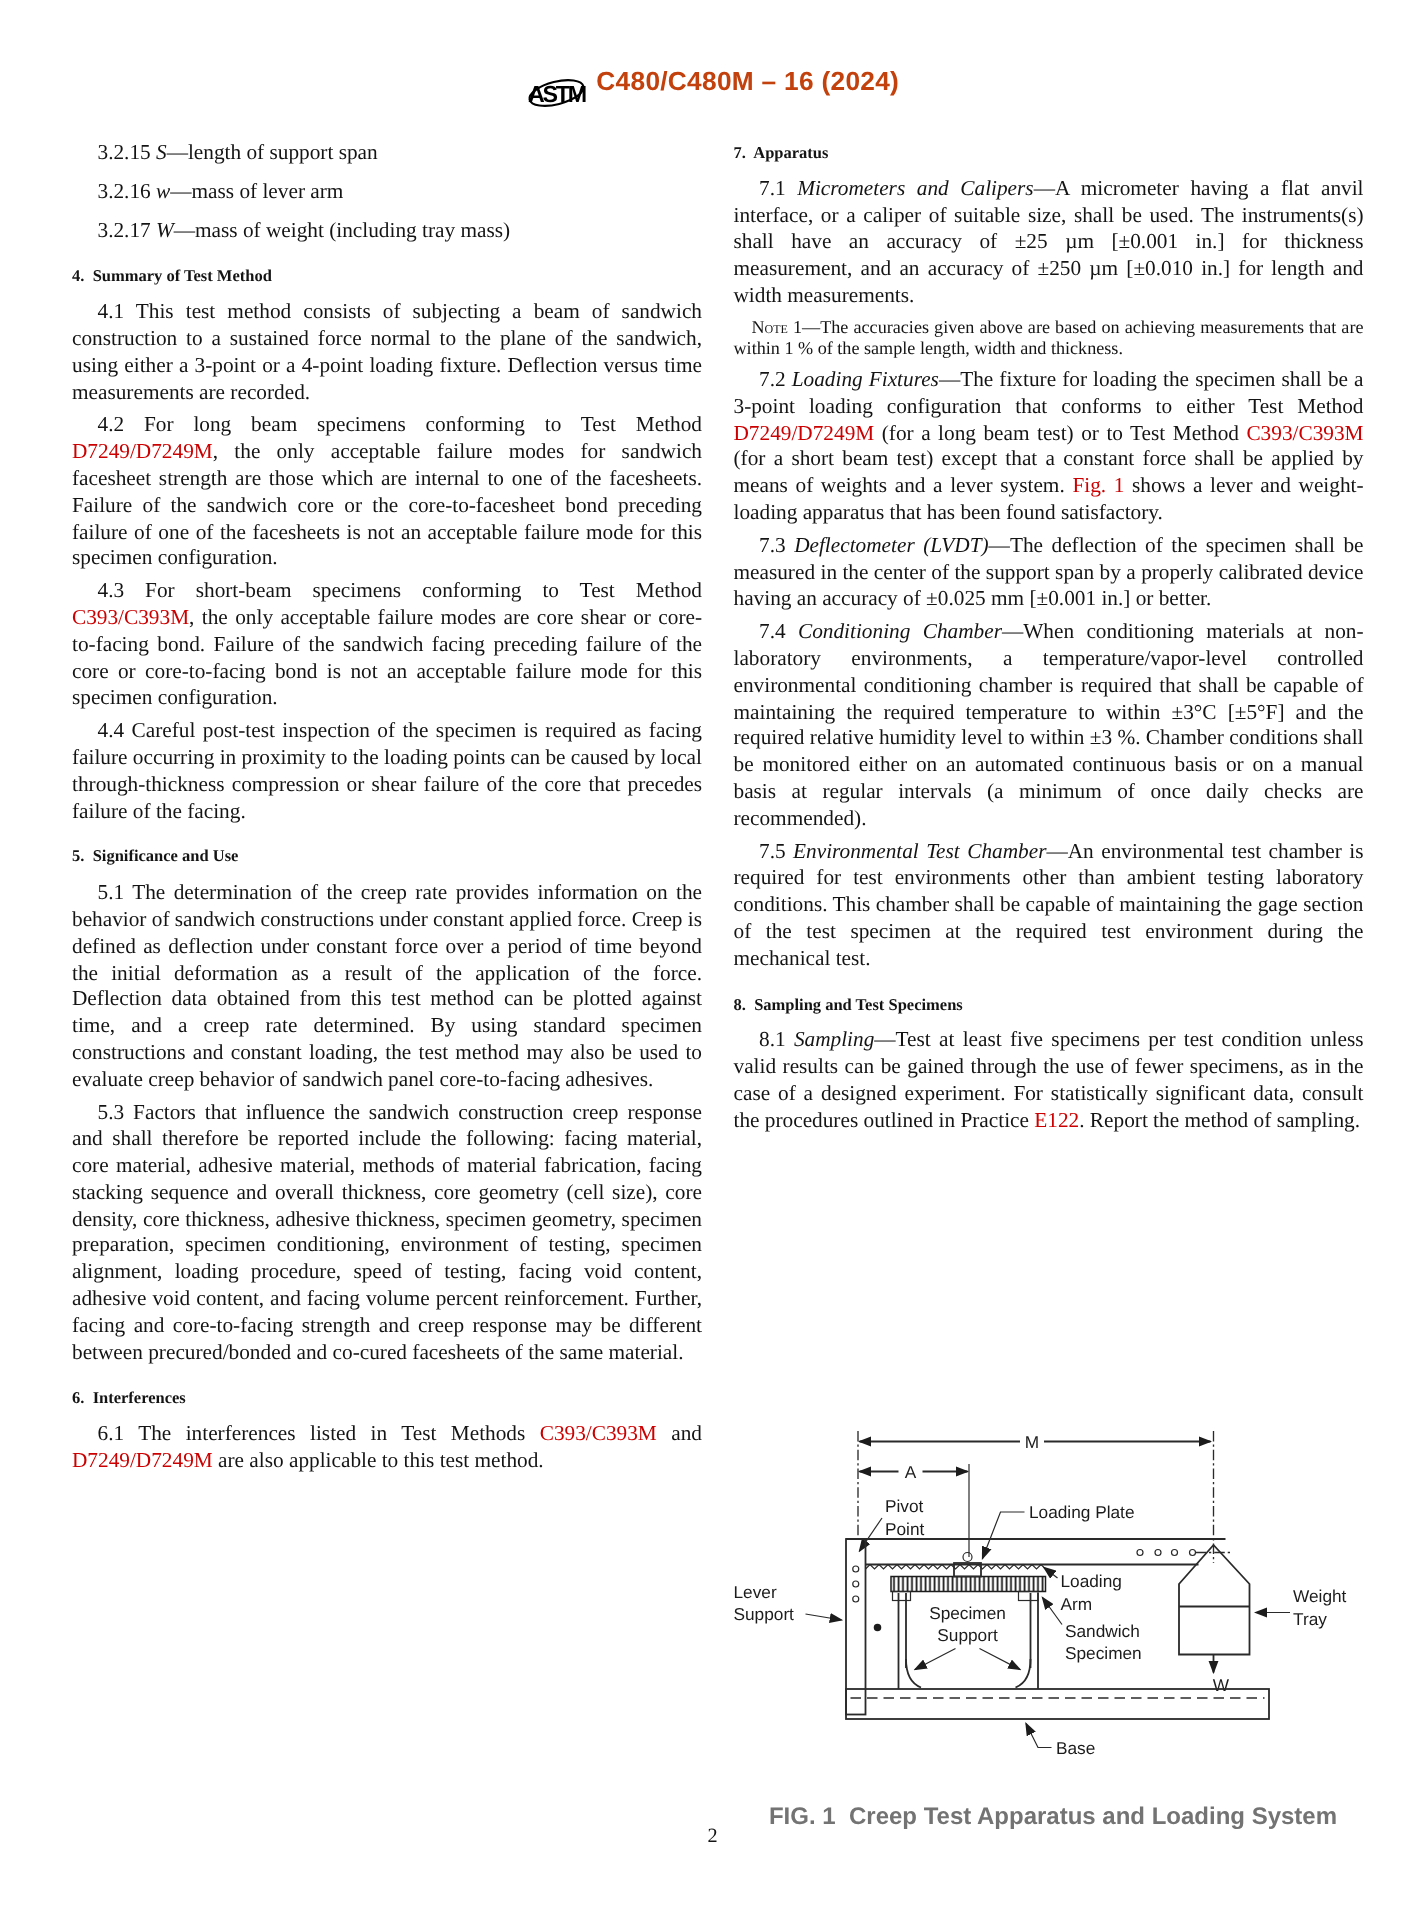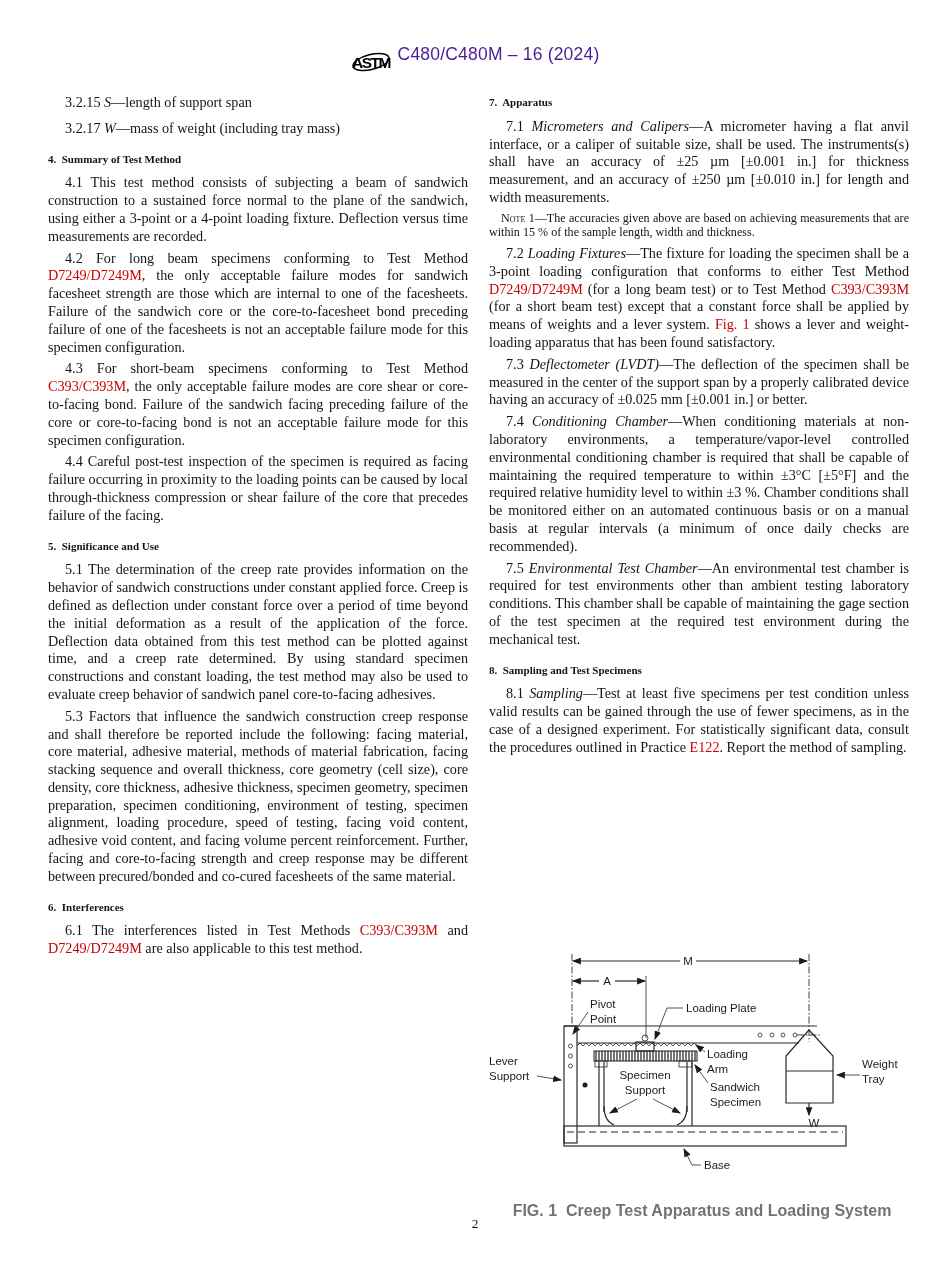--- a/index.html
+++ b/index.html
@@ -5,22 +5,22 @@
   html,body { margin:0; padding:0; }
   body {
     width:950px; height:1272px; background:#ffffff; position:relative;
     font-family:"Liberation Serif", serif; color:#141414; overflow:hidden;
   }
   .masthead {
     position:absolute; top:44px; left:0; width:100%;
     display:flex; justify-content:center; align-items:flex-start; gap:7px;
   }
   .designation {
-    font-family:"Liberation Sans", sans-serif; font-weight:normal;
-    font-size:17.5px; letter-spacing:.2px; color:#4c1d95;
+    font-family:"Liberation Sans", sans-serif; font-weight:bold;
+    font-size:17.5px; letter-spacing:.2px; color:#c2410c;
   }
   .columns {
     position:absolute; left:48px; top:94px; width:861px;
     display:flex; gap:21px;
   }
   .col { width:420px; font-size:14.2px; line-height:17.8px; text-align:justify; }
   .col > :first-child { margin-top:0; }
   h2.sec { font-size:11px; font-weight:bold; margin:13px 0 6px 0; text-align:left; }
   p.para { margin:0 0 4px 0; text-indent:17px; }
   p.def  { margin:0 0 8px 0; text-indent:17px; text-align:left; }
@@ -49,37 +49,38 @@
     <text x="20" y="24" text-anchor="middle" font-family="Liberation Sans, sans-serif" font-size="15.5" font-weight="bold" style="letter-spacing:-1.5px" fill="#000">ASTM</text>
     <ellipse cx="20" cy="18" rx="18.5" ry="7.5" fill="none" stroke="#000" stroke-width="1.4" transform="rotate(-14 20 18)"></ellipse>
   </svg>
   <span class="designation">C480/C480M – 16 (2024)</span>
 </div>
 
 <div class="columns">
 
   <div class="col">
     <p class="def"><span>3.2.15 </span><span class="run-i">S</span><span>—length of support span</span></p>
+    <p class="def"><span>3.2.16 </span><span class="run-i">w</span><span>—mass of lever arm</span></p>
     <p class="def"><span>3.2.17 </span><span class="run-i">W</span><span>—mass of weight (including tray mass)</span></p>
     <h2 class="sec">4.&nbsp; Summary of Test Method</h2>
     <p class="para"><span>4.1 This test method consists of subjecting a beam of sandwich construction to a sustained force normal to the plane of the sandwich, using either a 3-point or a 4-point loading fixture. Deflection versus time measurements are recorded.</span></p>
     <p class="para"><span>4.2 For long beam specimens conforming to Test Method </span><span class="run-r" style="color: rgb(204, 0, 0);">D7249/D7249M</span><span>, the only acceptable failure modes for sandwich facesheet strength are those which are internal to one of the facesheets. Failure of the sandwich core or the core-to-facesheet bond preceding failure of one of the facesheets is not an acceptable failure mode for this specimen configuration.</span></p>
     <p class="para"><span>4.3 For short-beam specimens conforming to Test Method </span><span class="run-r" style="color: rgb(204, 0, 0);">C393/C393M</span><span>, the only acceptable failure modes are core shear or core-to-facing bond. Failure of the sandwich facing preceding failure of the core or core-to-facing bond is not an acceptable failure mode for this specimen configuration.</span></p>
     <p class="para"><span>4.4 Careful post-test inspection of the specimen is required as facing failure occurring in proximity to the loading points can be caused by local through-thickness compression or shear failure of the core that precedes failure of the facing.</span></p>
     <h2 class="sec">5.&nbsp; Significance and Use</h2>
     <p class="para"><span>5.1 The determination of the creep rate provides information on the behavior of sandwich constructions under constant applied force. Creep is defined as deflection under constant force over a period of time beyond the initial deformation as a result of the application of the force. Deflection data obtained from this test method can be plotted against time, and a creep rate determined. By using standard specimen constructions and constant loading, the test method may also be used to evaluate creep behavior of sandwich panel core-to-facing adhesives.</span></p>
     <p class="para"><span>5.3 Factors that influence the sandwich construction creep response and shall therefore be reported include the following: facing material, core material, adhesive material, methods of material fabrication, facing stacking sequence and overall thickness, core geometry (cell size), core density, core thickness, adhesive thickness, specimen geometry, specimen preparation, specimen conditioning, environment of testing, specimen alignment, loading procedure, speed of testing, facing void content, adhesive void content, and facing volume percent reinforcement. Further, facing and core-to-facing strength and creep response may be different between precured/bonded and co-cured facesheets of the same material.</span></p>
     <h2 class="sec">6.&nbsp; Interferences</h2>
     <p class="para"><span>6.1 The interferences listed in Test Methods </span><span class="run-r" style="color: rgb(204, 0, 0);">C393/C393M</span><span> and </span><span class="run-r" style="color: rgb(204, 0, 0);">D7249/D7249M</span><span> are also applicable to this test method.</span></p>
   </div>
 
   <div class="col">
     <h2 class="sec">7.&nbsp; Apparatus</h2>
     <p class="para"><span>7.1 </span><span class="run-i">Micrometers and Calipers</span><span>—A micrometer having a flat anvil interface, or a caliper of suitable size, shall be used. The instruments(s) shall have an accuracy of ±25 µm [±0.001 in.] for thickness measurement, and an accuracy of ±250 µm [±0.010 in.] for length and width measurements.</span></p>
-    <p class="note"><span class="run-sc">Note 1</span><span>—The accuracies given above are based on achieving measurements that are within 15 % of the sample length, width and thickness.</span></p>
+    <p class="note"><span class="run-sc">Note 1</span><span>—The accuracies given above are based on achieving measurements that are within 1 % of the sample length, width and thickness.</span></p>
     <p class="para"><span>7.2 </span><span class="run-i">Loading Fixtures</span><span>—The fixture for loading the specimen shall be a 3-point loading configuration that conforms to either Test Method </span><span class="run-r" style="color: rgb(204, 0, 0);">D7249/D7249M</span><span> (for a long beam test) or to Test Method </span><span class="run-r" style="color: rgb(204, 0, 0);">C393/C393M</span><span> (for a short beam test) except that a constant force shall be applied by means of weights and a lever system. </span><span class="run-r" style="color: rgb(204, 0, 0);">Fig. 1</span><span> shows a lever and weight-loading apparatus that has been found satisfactory.</span></p>
     <p class="para"><span>7.3 </span><span class="run-i">Deflectometer (LVDT)</span><span>—The deflection of the specimen shall be measured in the center of the support span by a properly calibrated device having an accuracy of ±0.025 mm [±0.001 in.] or better.</span></p>
     <p class="para"><span>7.4 </span><span class="run-i">Conditioning Chamber</span><span>—When conditioning materials at non-laboratory environments, a temperature/vapor-level controlled environmental conditioning chamber is required that shall be capable of maintaining the required temperature to within ±3°C [±5°F] and the required relative humidity level to within ±3 %. Chamber conditions shall be monitored either on an automated continuous basis or on a manual basis at regular intervals (a minimum of once daily checks are recommended).</span></p>
     <p class="para"><span>7.5 </span><span class="run-i">Environmental Test Chamber</span><span>—An environmental test chamber is required for test environments other than ambient testing laboratory conditions. This chamber shall be capable of maintaining the gage section of the test specimen at the required test environment during the mechanical test.</span></p>
     <h2 class="sec">8.&nbsp; Sampling and Test Specimens</h2>
     <p class="para"><span>8.1 </span><span class="run-i">Sampling</span><span>—Test at least five specimens per test condition unless valid results can be gained through the use of fewer specimens, as in the case of a designed experiment. For statistically significant data, consult the procedures outlined in Practice </span><span class="run-r" style="color: rgb(204, 0, 0);">E122</span><span>. Report the method of sampling.</span></p>
   </div>
 </div>
 
 <figure class="fig1">

